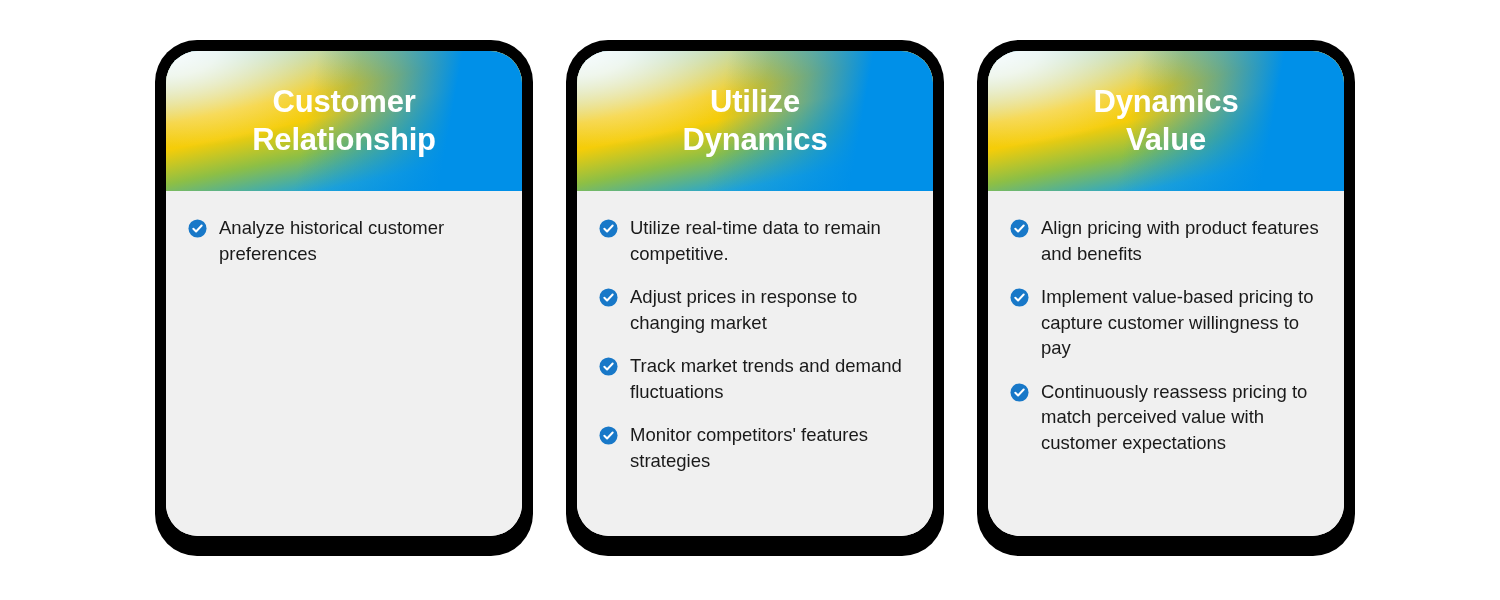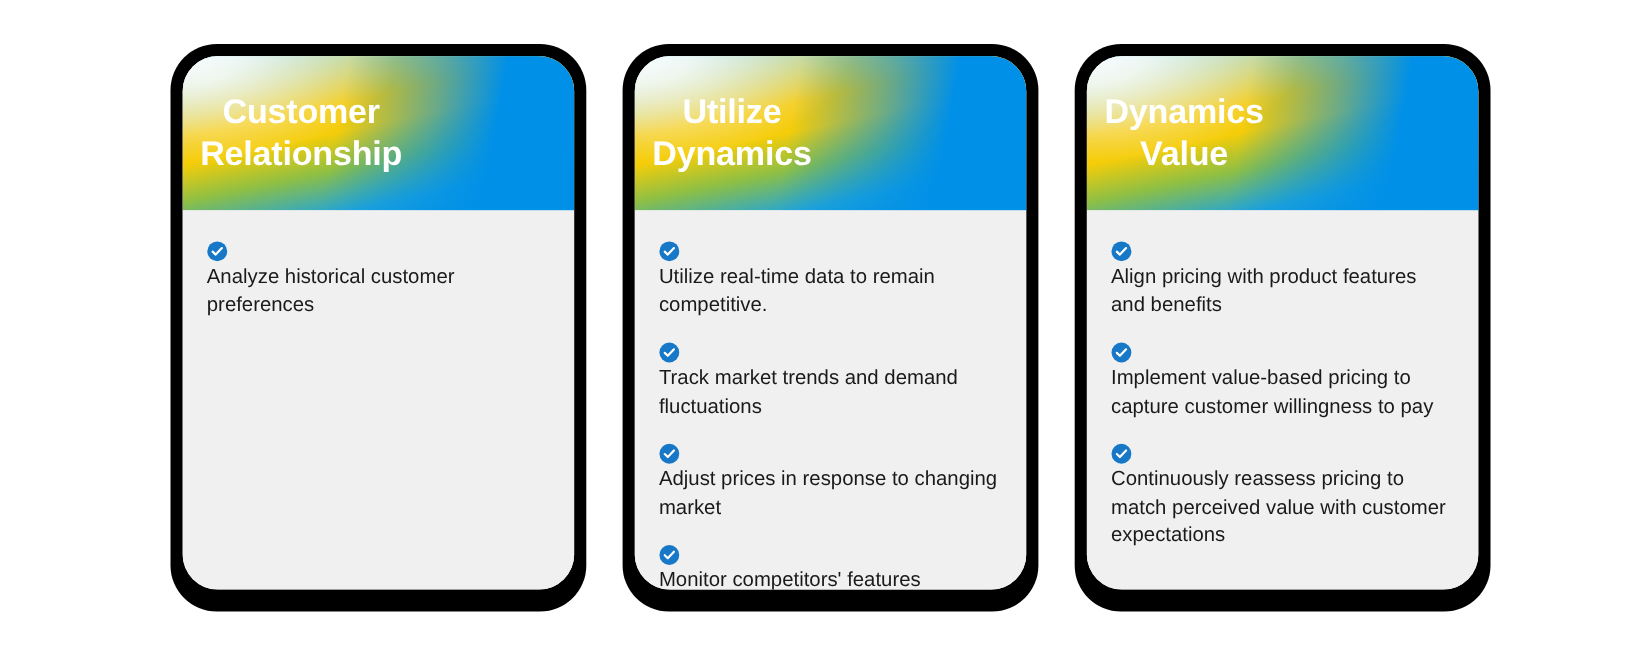--- a/index.html
+++ b/index.html
@@ -56,20 +56,21 @@
     flex-direction: column;
   }
 
   
   .card-header {
     position: relative;
     height: 140px;
     flex: 0 0 140px;
     display: flex;
     align-items: center;
+    justify-content: center;
     background:
       radial-gradient(120% 150% at 0% 0%,
           rgba(255,255,255,0.96) 0%,
           rgba(255,255,255,0.82) 12%,
           rgba(255,255,255,0.0) 46%),
       linear-gradient(168deg,
           #7fd2ef 0%,
           #f3c808 34%,
           #f5cd09 46%,
           #8dbf45 62%,
@@ -110,21 +111,21 @@
   }
 
   .bullet-list {
     list-style: none;
     margin: 0;
     padding: 0;
   }
 
   .bullet-item {
     display: flex;
-    flex-direction: column;
+    flex-direction: row;
     align-items: flex-start;
     margin-bottom: 18px;
   }
   .bullet-item:last-child { margin-bottom: 0; }
 
   .check-icon {
     flex: 0 0 auto;
     width: 19px;
     height: 19px;
     margin-top: 4px;
@@ -184,30 +185,30 @@
               </span>
               <span class="bullet-text">Utilize real-time data to remain competitive.</span>
             </li>
             <li class="bullet-item">
               <span class="check-icon">
                 <svg viewBox="0 0 20 20">
                     <circle cx="10" cy="10" r="9.5" fill="#1878c8"></circle>
                     <path d="M5.6 10.3 L8.5 13.1 L14.4 6.9" stroke="#ffffff" stroke-width="2.1" fill="none" stroke-linecap="round" stroke-linejoin="round"></path>
                   </svg>
               </span>
+              <span class="bullet-text">Adjust prices in response to changing market</span>
+            </li>
+            <li class="bullet-item">
+              <span class="check-icon">
+                <svg viewBox="0 0 20 20">
+                    <circle cx="10" cy="10" r="9.5" fill="#1878c8"></circle>
+                    <path d="M5.6 10.3 L8.5 13.1 L14.4 6.9" stroke="#ffffff" stroke-width="2.1" fill="none" stroke-linecap="round" stroke-linejoin="round"></path>
+                  </svg>
+              </span>
               <span class="bullet-text">Track market trends and demand fluctuations</span>
-            </li>
-            <li class="bullet-item">
-              <span class="check-icon">
-                <svg viewBox="0 0 20 20">
-                    <circle cx="10" cy="10" r="9.5" fill="#1878c8"></circle>
-                    <path d="M5.6 10.3 L8.5 13.1 L14.4 6.9" stroke="#ffffff" stroke-width="2.1" fill="none" stroke-linecap="round" stroke-linejoin="round"></path>
-                  </svg>
-              </span>
-              <span class="bullet-text">Adjust prices in response to changing market</span>
             </li>
             <li class="bullet-item">
               <span class="check-icon">
                 <svg viewBox="0 0 20 20">
                     <circle cx="10" cy="10" r="9.5" fill="#1878c8"></circle>
                     <path d="M5.6 10.3 L8.5 13.1 L14.4 6.9" stroke="#ffffff" stroke-width="2.1" fill="none" stroke-linecap="round" stroke-linejoin="round"></path>
                   </svg>
               </span>
               <span class="bullet-text">Monitor competitors' features strategies</span>
             </li>

